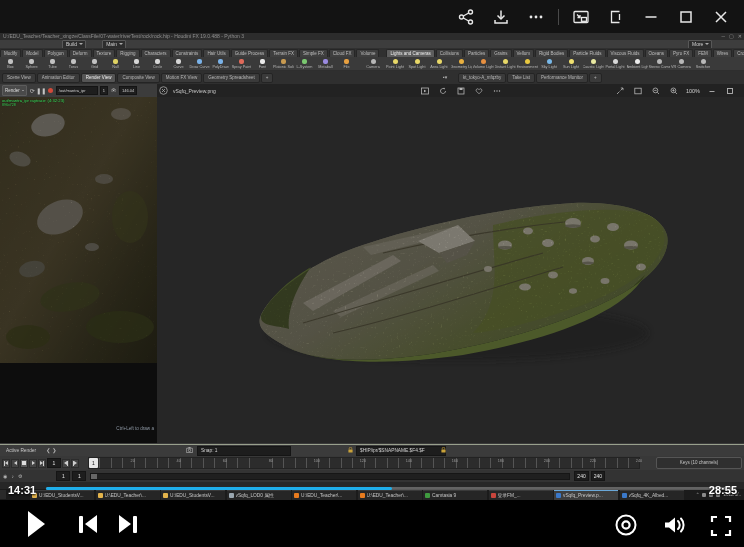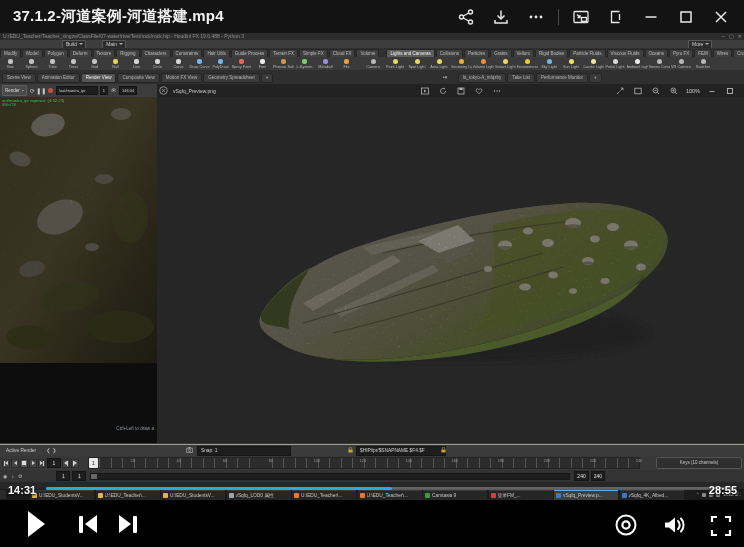--- a/index.html
+++ b/index.html
@@ -101,21 +101,20 @@
   .skip .sbar{width:3.5px;height:17px;background:#fff;border-radius:1px;}
   .skip .stri-l{width:0;height:0;border-right:12px solid #fff;border-top:9px solid transparent;border-bottom:9px solid transparent;}
   .skip .stri-r{width:0;height:0;border-left:12px solid #fff;border-top:9px solid transparent;border-bottom:9px solid transparent;}
 </style>
 </head>
 <body>
 
 <div class="stage">
 
   <header class="titlebar">
-    <div class="vtitle">37.1.2-河道案例-河道搭建.mp4</div>
     <div class="tb-icons">
       <button class="tbtn">
           <span>
         <svg width="18" height="18" viewBox="0 0 18 18">
               <g fill="none" stroke="#e8e8e8" stroke-width="1.4">
                 <circle cx="13.5" cy="4" r="2"></circle>
                 <circle cx="4.5" cy="9" r="2"></circle>
                 <circle cx="13.5" cy="14" r="2"></circle>
                 <path d="M6.3 8l5.4-3M6.3 10l5.4 3"></path>
               </g>

